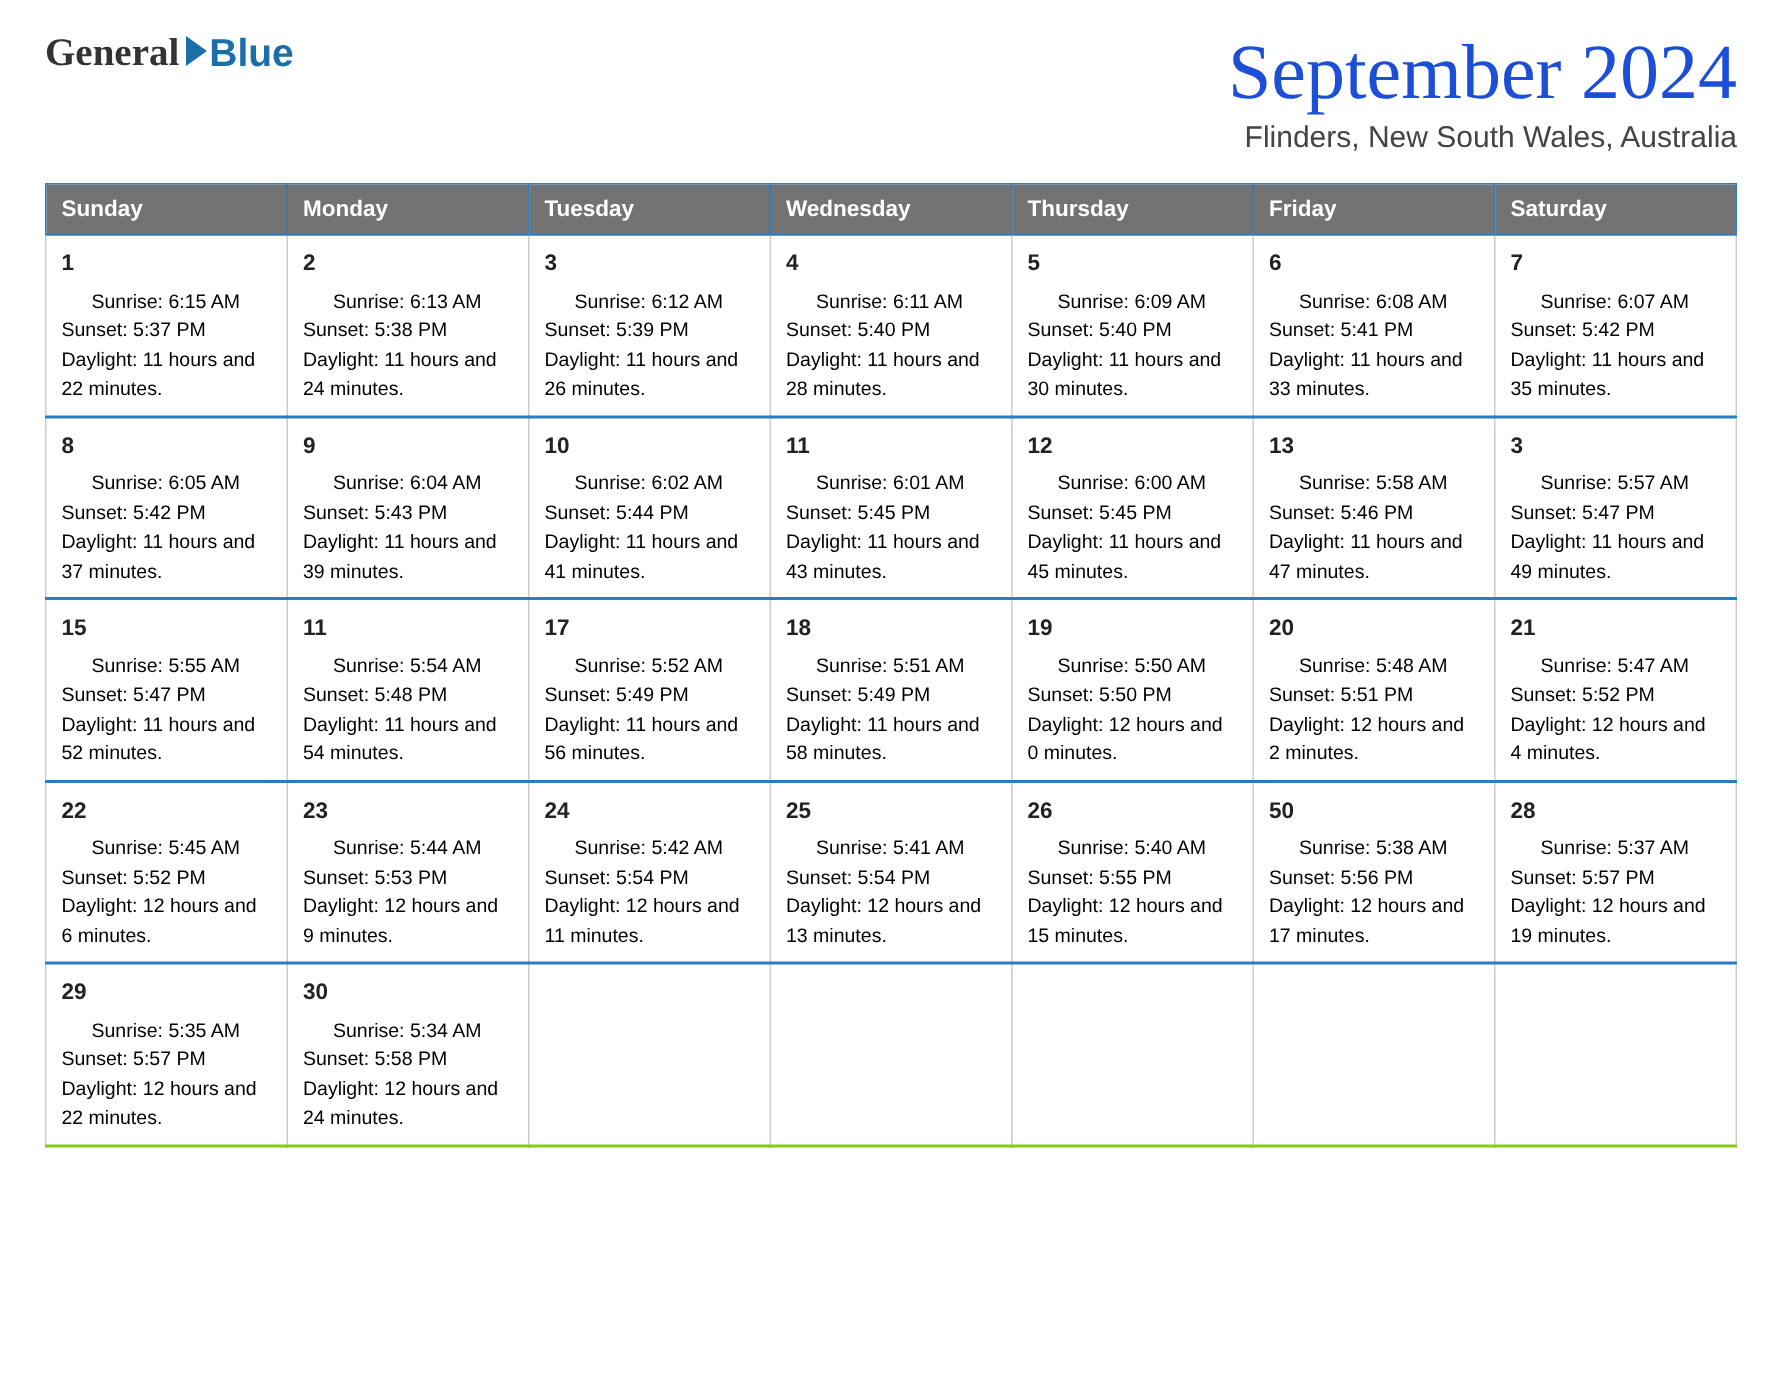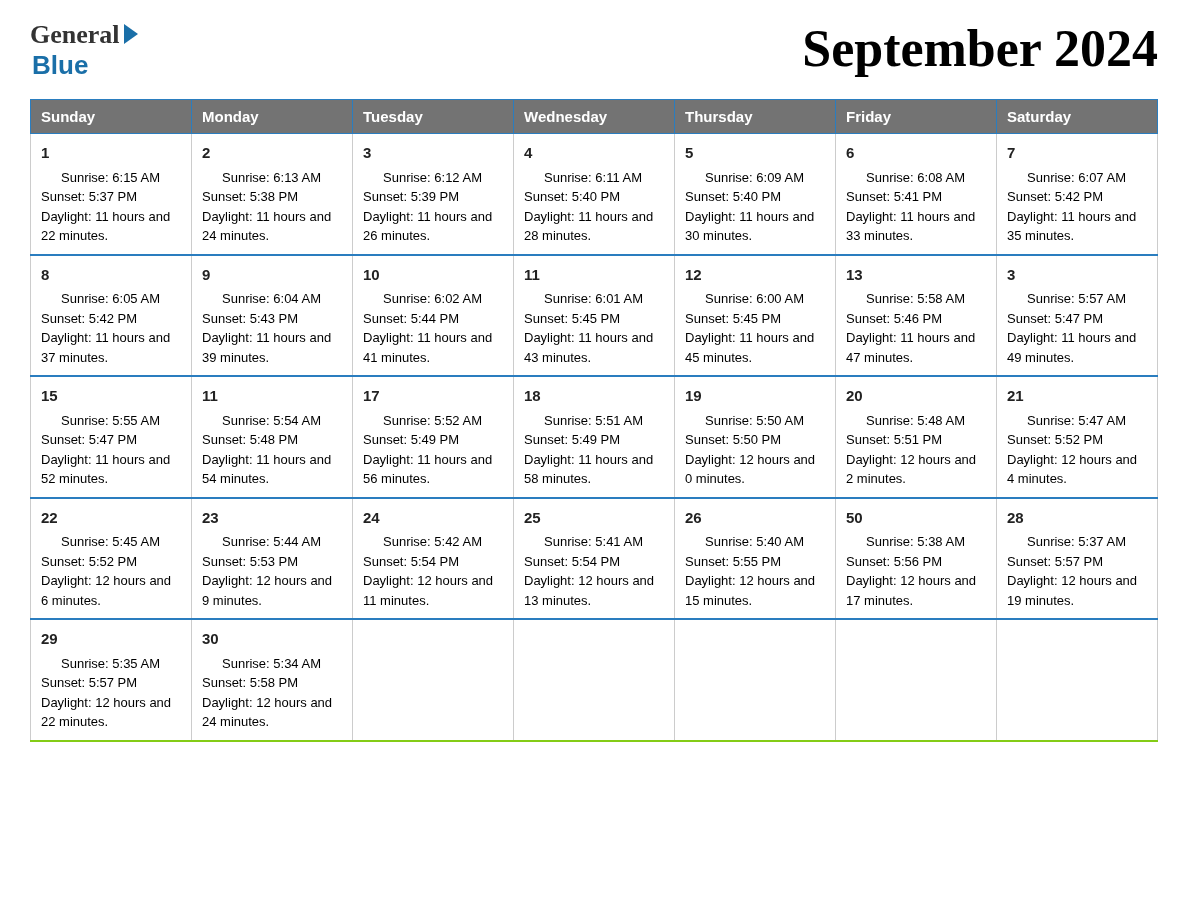--- a/index.html
+++ b/index.html
@@ -11,21 +11,21 @@
       padding: 20px 30px;
     }
     .header {
       display: flex;
       justify-content: space-between;
       align-items: flex-start;
       margin-bottom: 18px;
     }
     .logo {
       display: flex;
-      flex-direction: column;
+      flex-direction: row;
       align-items: flex-start;
     }
     .logo-top {
       display: flex;
       align-items: center;
     }
     .logo-general {
       font-size: 26px;
       font-weight: bold;
       color: #333;
@@ -45,22 +45,22 @@
       font-weight: bold;
       color: #1a6fa8;
       font-family: Liberation Sans, sans-serif;
       margin-left: 2px;
     }
     .title-section {
       text-align: right;
     }
     .month-year {
       font-size: 52px;
-      font-weight: bold;
-      color: #000000;
+      font-weight: normal;
+      color: #1d4ed8;
       font-family: Georgia, serif;
       line-height: 1.1;
       text-align: center;
     }
     .location {
       font-size: 20px;
       color: #444;
       margin-top: 4px;
     }
     table {
@@ -114,20 +114,21 @@
 <div class="header">
   <div class="logo">
     <div class="logo-top">
       <span class="logo-general">General</span>
       <div class="logo-arrow"></div>
     </div>
     <span class="logo-blue">Blue</span>
   </div>
   <div class="title-section">
     <div class="month-year">September 2024</div>
+    <div class="location">Flinders, New South Wales, Australia</div>
   </div>
 </div>
 
 <table>
   <thead>
     <tr>
     <th>Sunday</th>
         <th>Monday</th>
         <th>Tuesday</th>
         <th>Wednesday</th>

